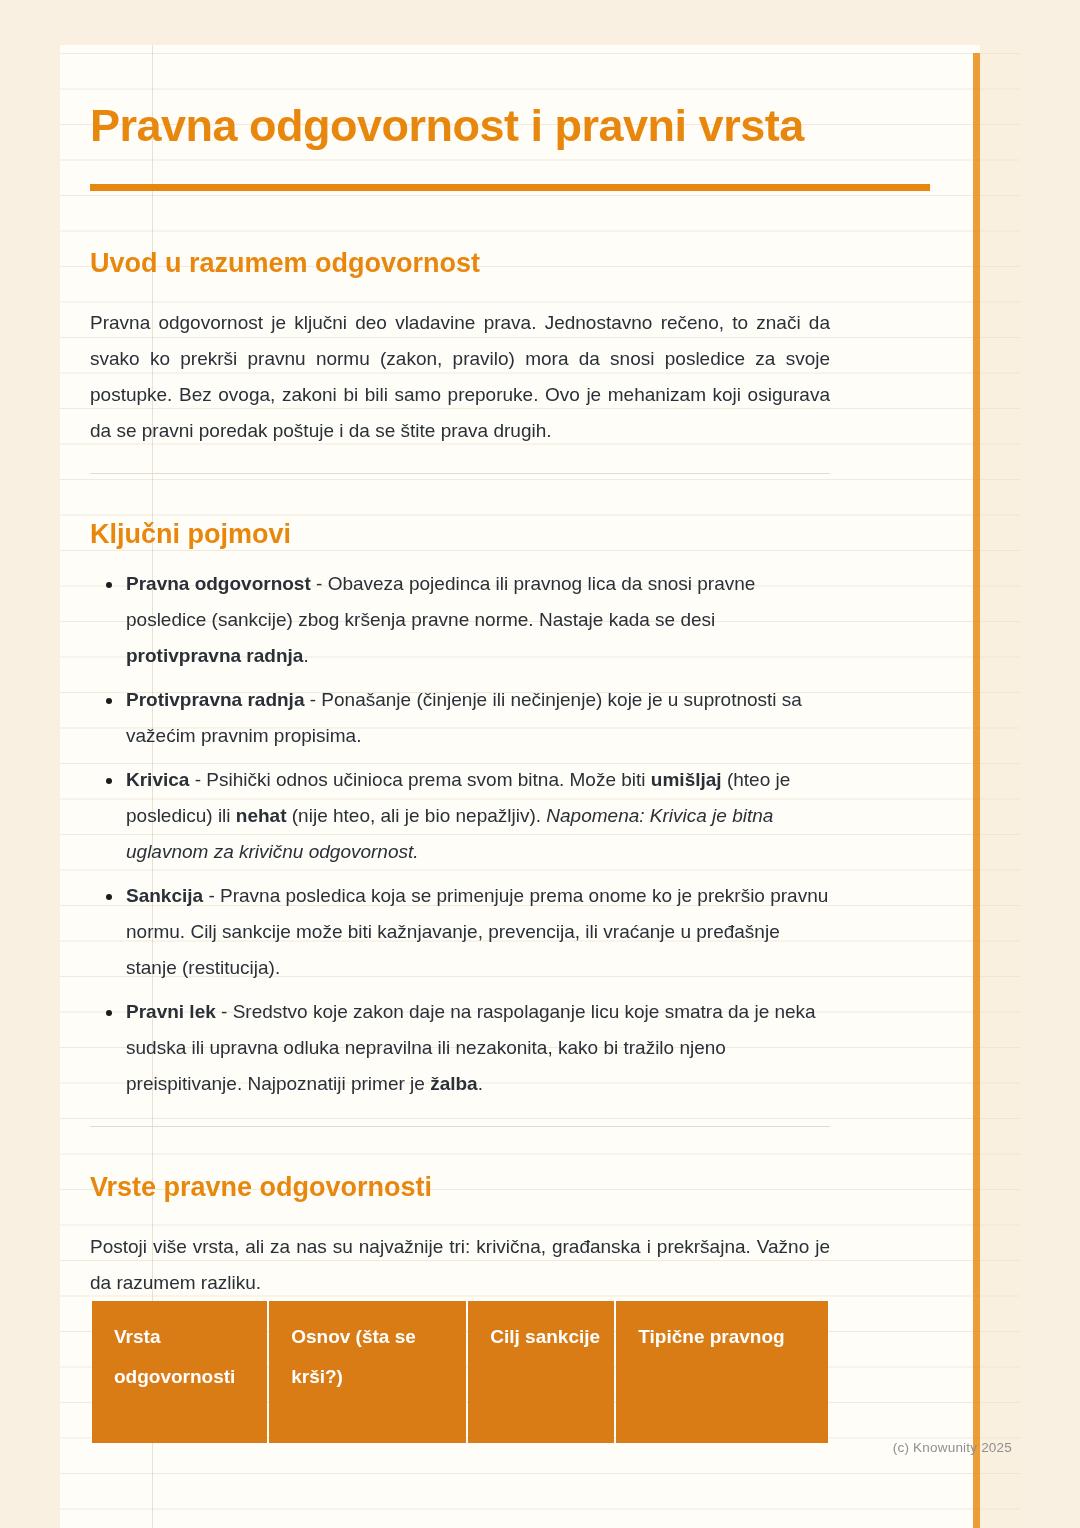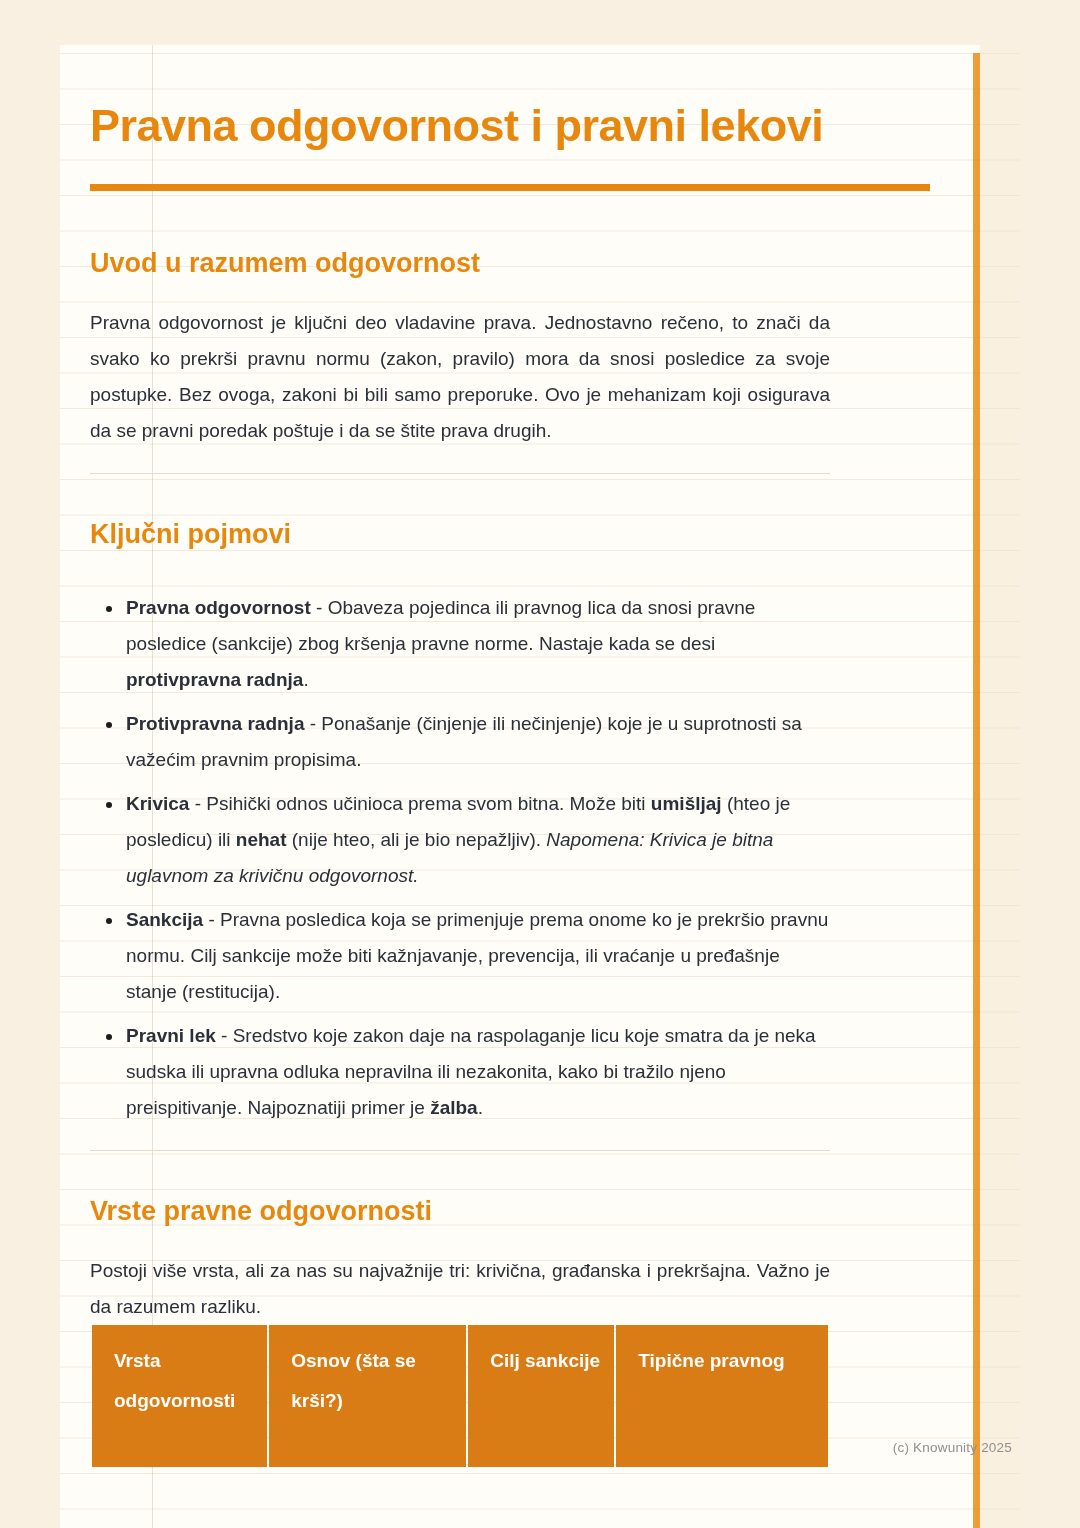--- a/index.html
+++ b/index.html
@@ -83,21 +83,21 @@
     line-height: 36px;
     text-align: justify;
   }
   hr.divider {
     border: none;
     border-top: 1px solid #E3DCCE;
     width: 740px;
     margin: 24px 0 0 0;
   }
   ul.terms {
-    margin-top: 40px;
+    margin-top: 16px;
     width: 745px;
     padding-left: 34px;
     list-style: disc;
   }
   ul.terms li {
     font-size: 19px;
     line-height: 36px;
     margin-bottom: 8px;
     padding-left: 2px;
   }
@@ -136,21 +136,21 @@
 </style>
 </head>
 <body>
 
 <div class="paper">
   <div class="margin-line"></div>
   <div class="right-margin-area"></div>
   <div class="accent-stripe"></div>
 
   <div class="content">
-    <h1 class="title">Pravna odgovornost i pravni lekovi</h1>
+    <h1 class="title">Pravna odgovornost i pravni vrsta</h1>
     <div class="title-rule"></div>
 
     <h2 class="section-heading first">Uvod u razumem odgovornost</h2>
     <p class="body-text">Pravna odgovornost je ključni deo vladavine prava. Jednostavno rečeno, to znači da svako ko prekrši pravnu normu (zakon, pravilo) mora da snosi posledice za svoje postupke. Bez ovoga, zakoni bi bili samo preporuke. Ovo je mehanizam koji osigurava da se pravni poredak poštuje i da se štite prava drugih.</p>
 
     <hr class="divider">
 
     <h2 class="section-heading">Ključni pojmovi</h2>
     <ul class="terms">
         <li><span class="b">Pravna odgovornost</span><span> - Obaveza pojedinca ili pravnog lica da snosi pravne posledice (sankcije) zbog kršenja pravne norme. Nastaje kada se desi </span><span class="b">protivpravna radnja</span><span>.</span></li>

